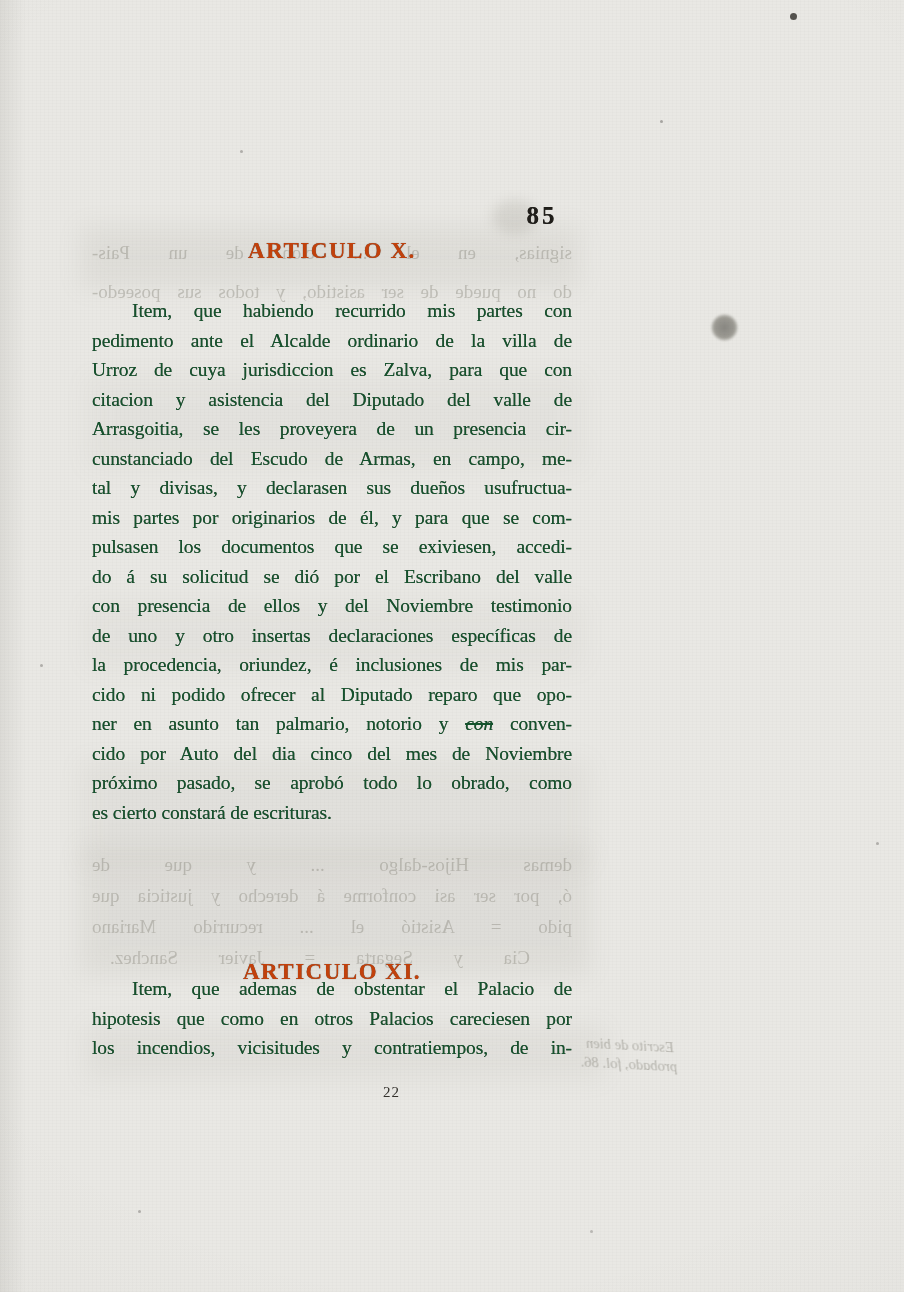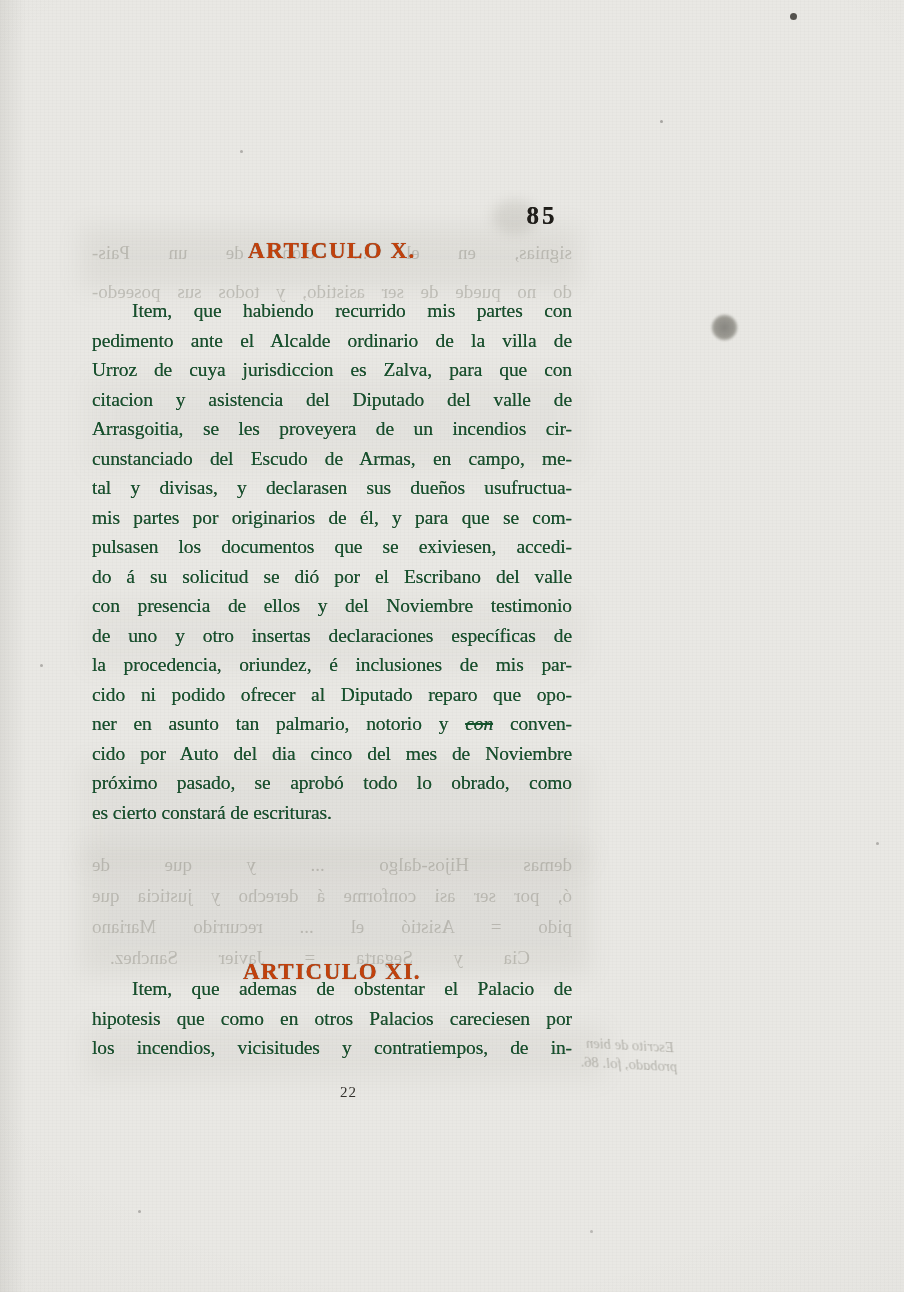--- a/index.html
+++ b/index.html
@@ -41,21 +41,21 @@
     height:29.5px;line-height:29.5px;
     font-size:19.5px;letter-spacing:-0.1px;color:#14532d;
     text-align:justify;text-align-last:justify;
     text-shadow:0 0 .6px rgba(40,38,32,.75);
     white-space:normal;
   }
   .ln.indent{text-indent:40px;}
   .ln.last{text-align-last:left;}
   .struck{text-decoration:line-through;text-decoration-thickness:2px;font-style:italic;}
   .signature{
-    position:absolute;left:340px;top:1084px;width:60px;text-align:left;
+    position:absolute;left:340px;top:1084px;width:60px;text-align:right;
     font-size:15px;color:#33312c;letter-spacing:1px;z-index:4;
   }
   
   .ghost{
     position:absolute;left:92px;width:480px;height:24px;line-height:24px;
     font-size:19px;color:#767468;
     text-align:justify;text-align-last:justify;
     transform:scaleX(-1);
     filter:blur(.7px);
     opacity:.34;z-index:2;
@@ -105,21 +105,21 @@
 
   <div class="pageno">85</div>
 
   <div class="heading" style="top:238px;">ARTICULO X.</div>
 
   <div class="para" style="top:296px;">
     <div class="ln indent">Item, que habiendo recurrido mis partes con</div>
     <div class="ln">pedimento ante el Alcalde ordinario de la villa de</div>
     <div class="ln">Urroz de cuya jurisdiccion es Zalva, para que con</div>
     <div class="ln">citacion y asistencia del Diputado del valle de</div>
-    <div class="ln">Arrasgoitia, se les proveyera de un incendios cir-</div>
+    <div class="ln">Arrasgoitia, se les proveyera de un presencia cir-</div>
     <div class="ln">cunstanciado del Escudo de Armas, en campo, me-</div>
     <div class="ln">tal y divisas, y declarasen sus dueños usufructua-</div>
     <div class="ln">mis partes por originarios de él, y para que se com-</div>
     <div class="ln">pulsasen los documentos que se exiviesen, accedi-</div>
     <div class="ln">do á su solicitud se dió por el Escribano del valle</div>
     <div class="ln">con presencia de ellos y del Noviembre testimonio</div>
     <div class="ln">de uno y otro insertas declaraciones específicas de</div>
     <div class="ln">la procedencia, oriundez, é inclusiones de mis par-</div>
     <div class="ln">cido ni podido ofrecer al Diputado reparo que opo-</div>
     <div class="ln"><span>ner en asunto tan palmario, notorio y </span><span class="struck">con</span><span> conven-</span></div>

